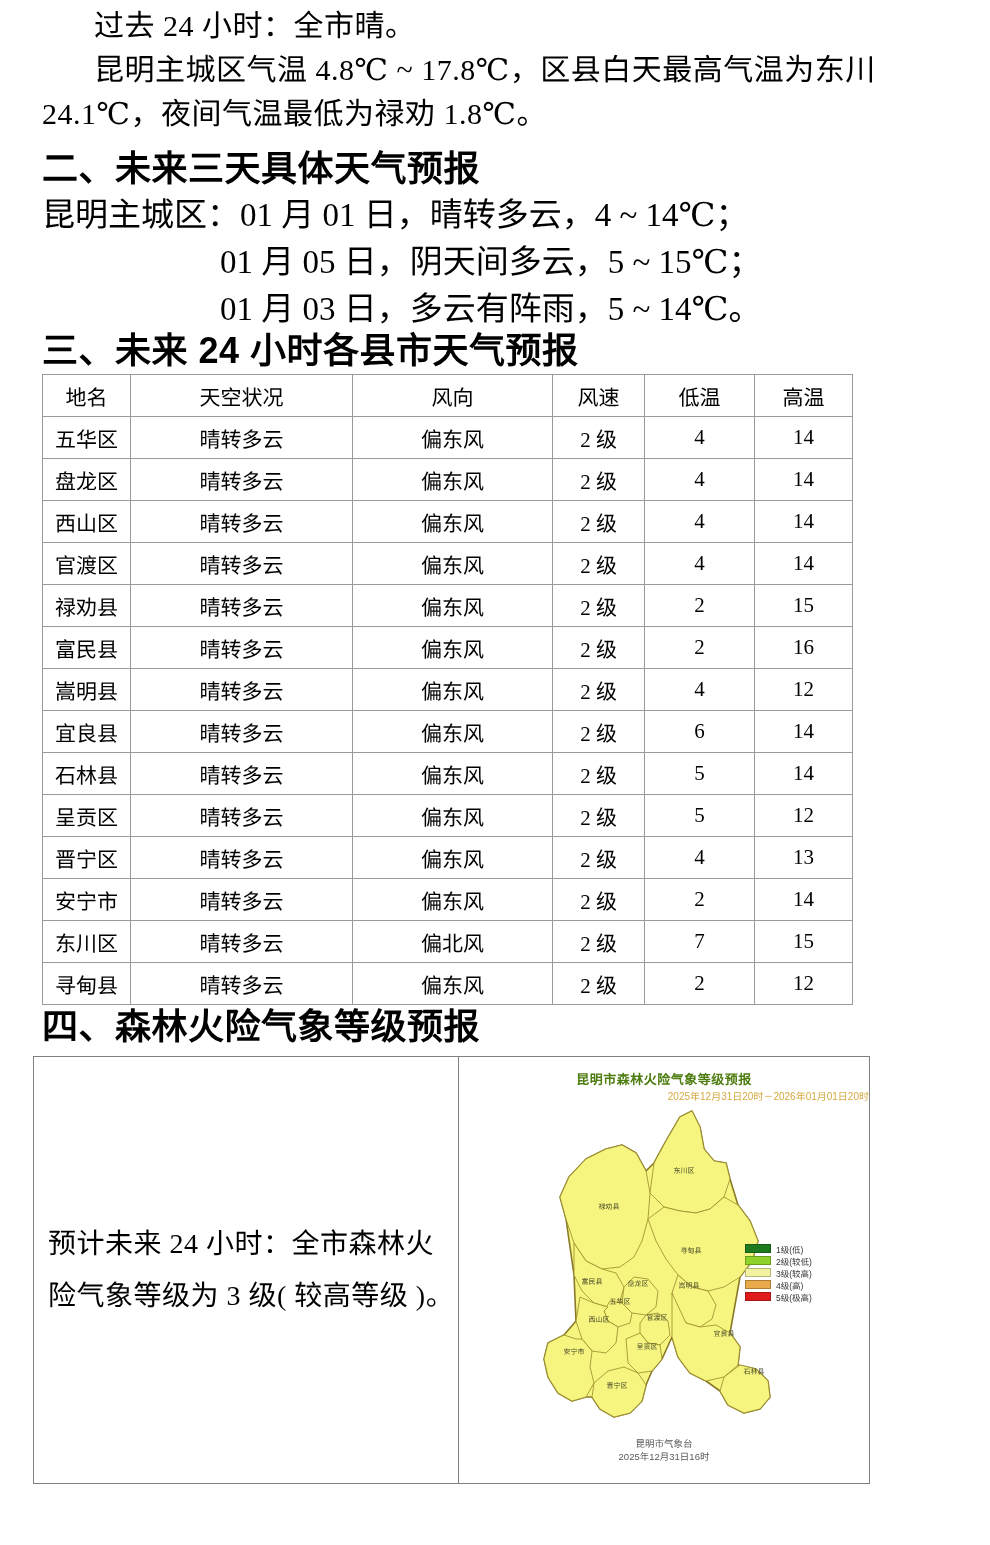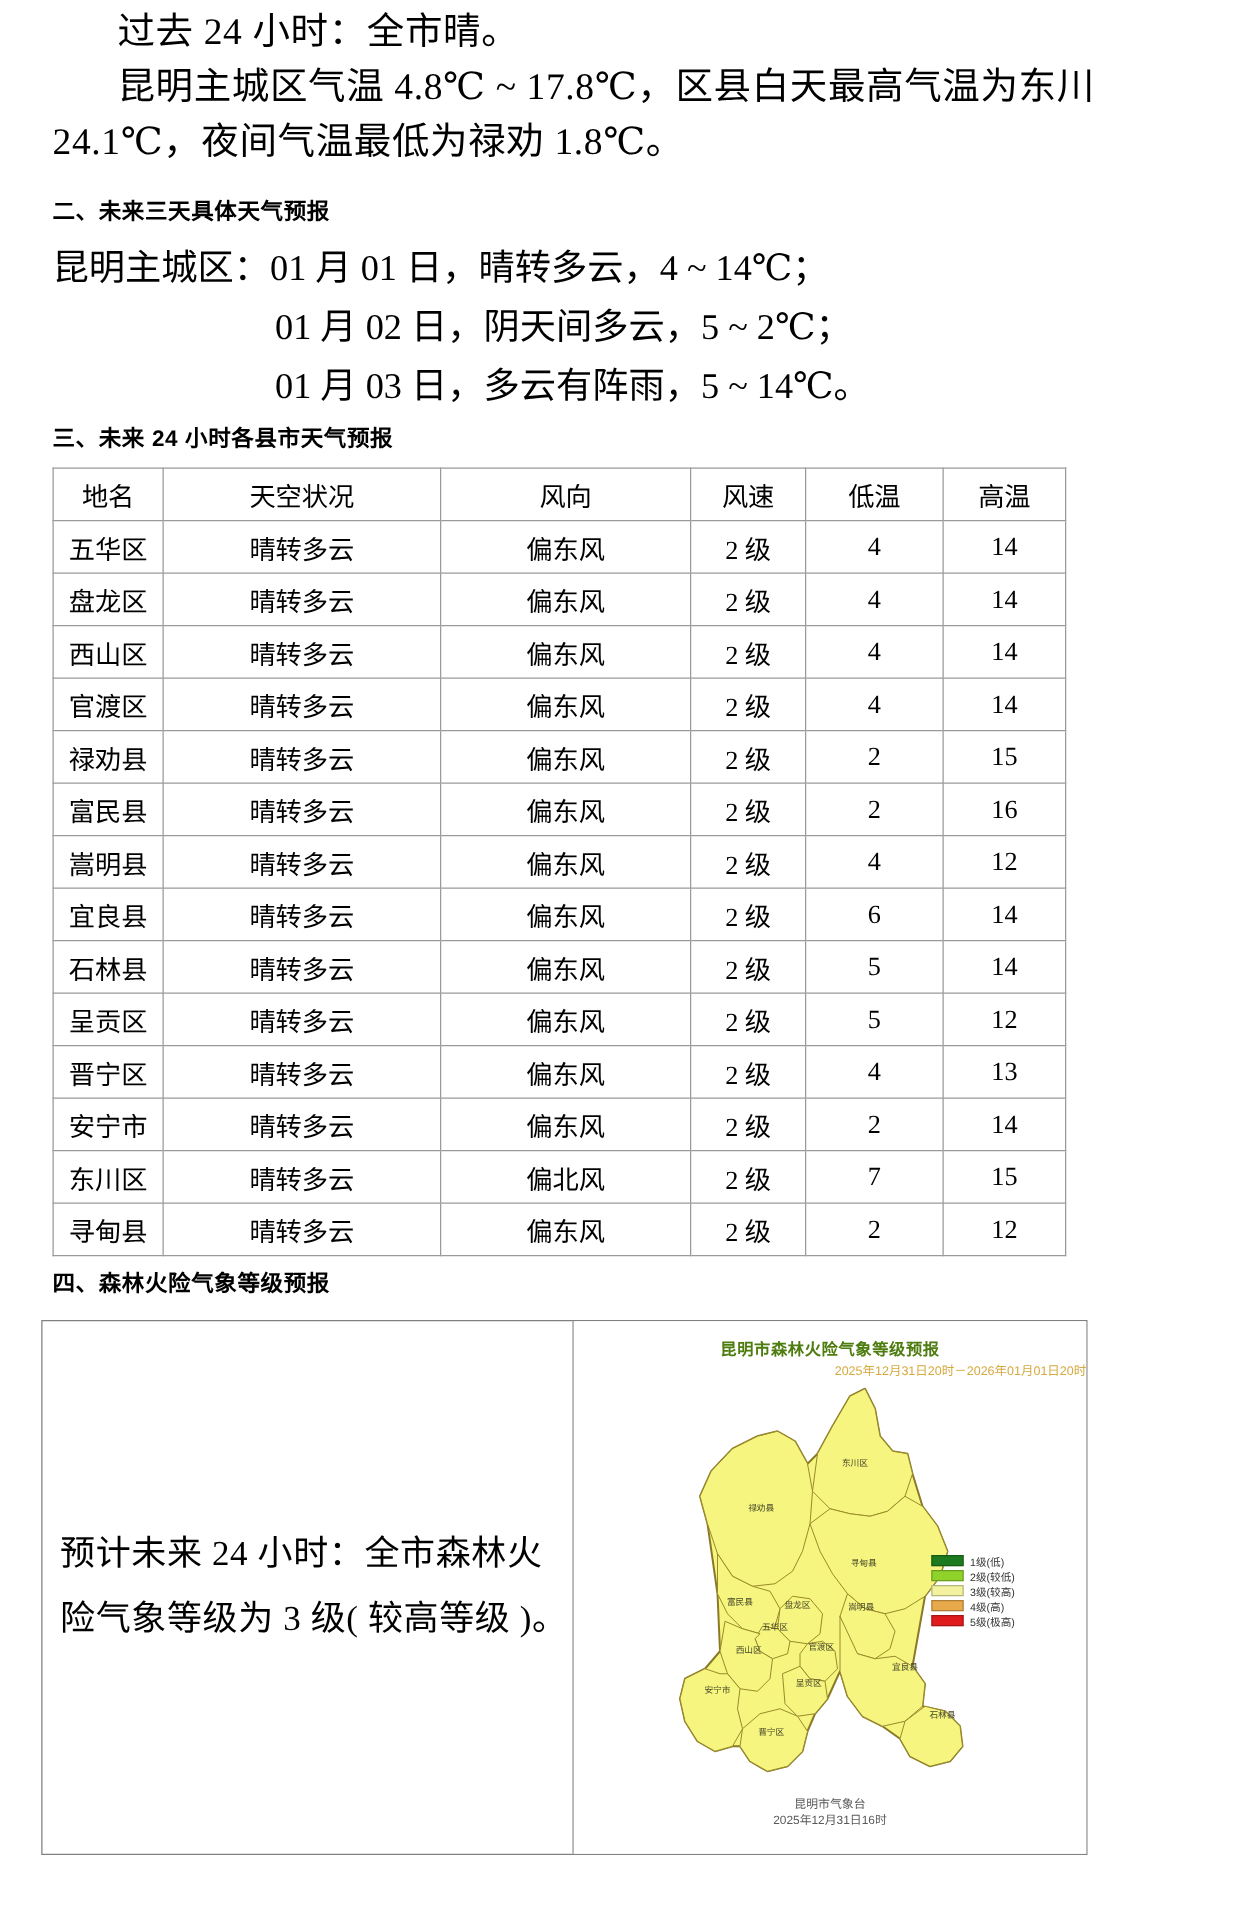--- a/index.html
+++ b/index.html
@@ -21,39 +21,39 @@
     font-size: 30px;
     line-height: 44px;
     letter-spacing: 0.5px;
     white-space: pre;
   }
   .indent2 { text-indent: 52px; }
 
   .sec-heading {
     font-family: "Liberation Sans", "DejaVu Sans", sans-serif;
     font-weight: bold;
-    font-size: 18px;
+    font-size: 36px;
     line-height: 46px;
     letter-spacing: 0.5px;
   }
 
   .intro-block {
     position: absolute;
     left: 42px;
     top: 4px;
     width: 900px;
   }
 
   .forecast3-block {
     position: absolute;
     left: 42px;
     top: 146px;
     width: 900px;
   }
-  .f3-line { font-size: 29px; line-height: 47px; white-space: pre; }
+  .f3-line { font-size: 33px; line-height: 47px; white-space: pre; }
   .f3-cont { padding-left: 178px; }
 
   .sec3-heading {
     position: absolute;
     left: 42px;
     top: 328px;
   }
 
   
   table.county-table {
@@ -194,21 +194,21 @@
 
 <div class="intro-block">
   <div class="para indent2">过去 24 小时：全市晴。</div>
   <div class="para indent2">昆明主城区气温 4.8℃ ~ 17.8℃，区县白天最高气温为东川</div>
   <div class="para">24.1℃，夜间气温最低为禄劝 1.8℃。</div>
 </div>
 
 <div class="forecast3-block">
   <div class="sec-heading">二、未来三天具体天气预报</div>
   <div class="f3-line"><span>昆明主城区：</span><span>01 月 01 日，晴转多云，4 ~ 14℃；</span></div>
-  <div class="f3-line f3-cont"><span>01 月 02 日，阴天间多云，5 ~ 2℃；</span></div>
+  <div class="f3-line f3-cont"><span>01 月 05 日，阴天间多云，5 ~ 15℃；</span></div>
   <div class="f3-line f3-cont"><span>01 月 03 日，多云有阵雨，5 ~ 14℃。</span></div>
 </div>
 
 <div class="sec-heading sec3-heading">三、未来 24 小时各县市天气预报</div>
 
 <table class="county-table">
   <colgroup>
     <col class="col-name">
       <col class="col-sky">
       <col class="col-wdir">

